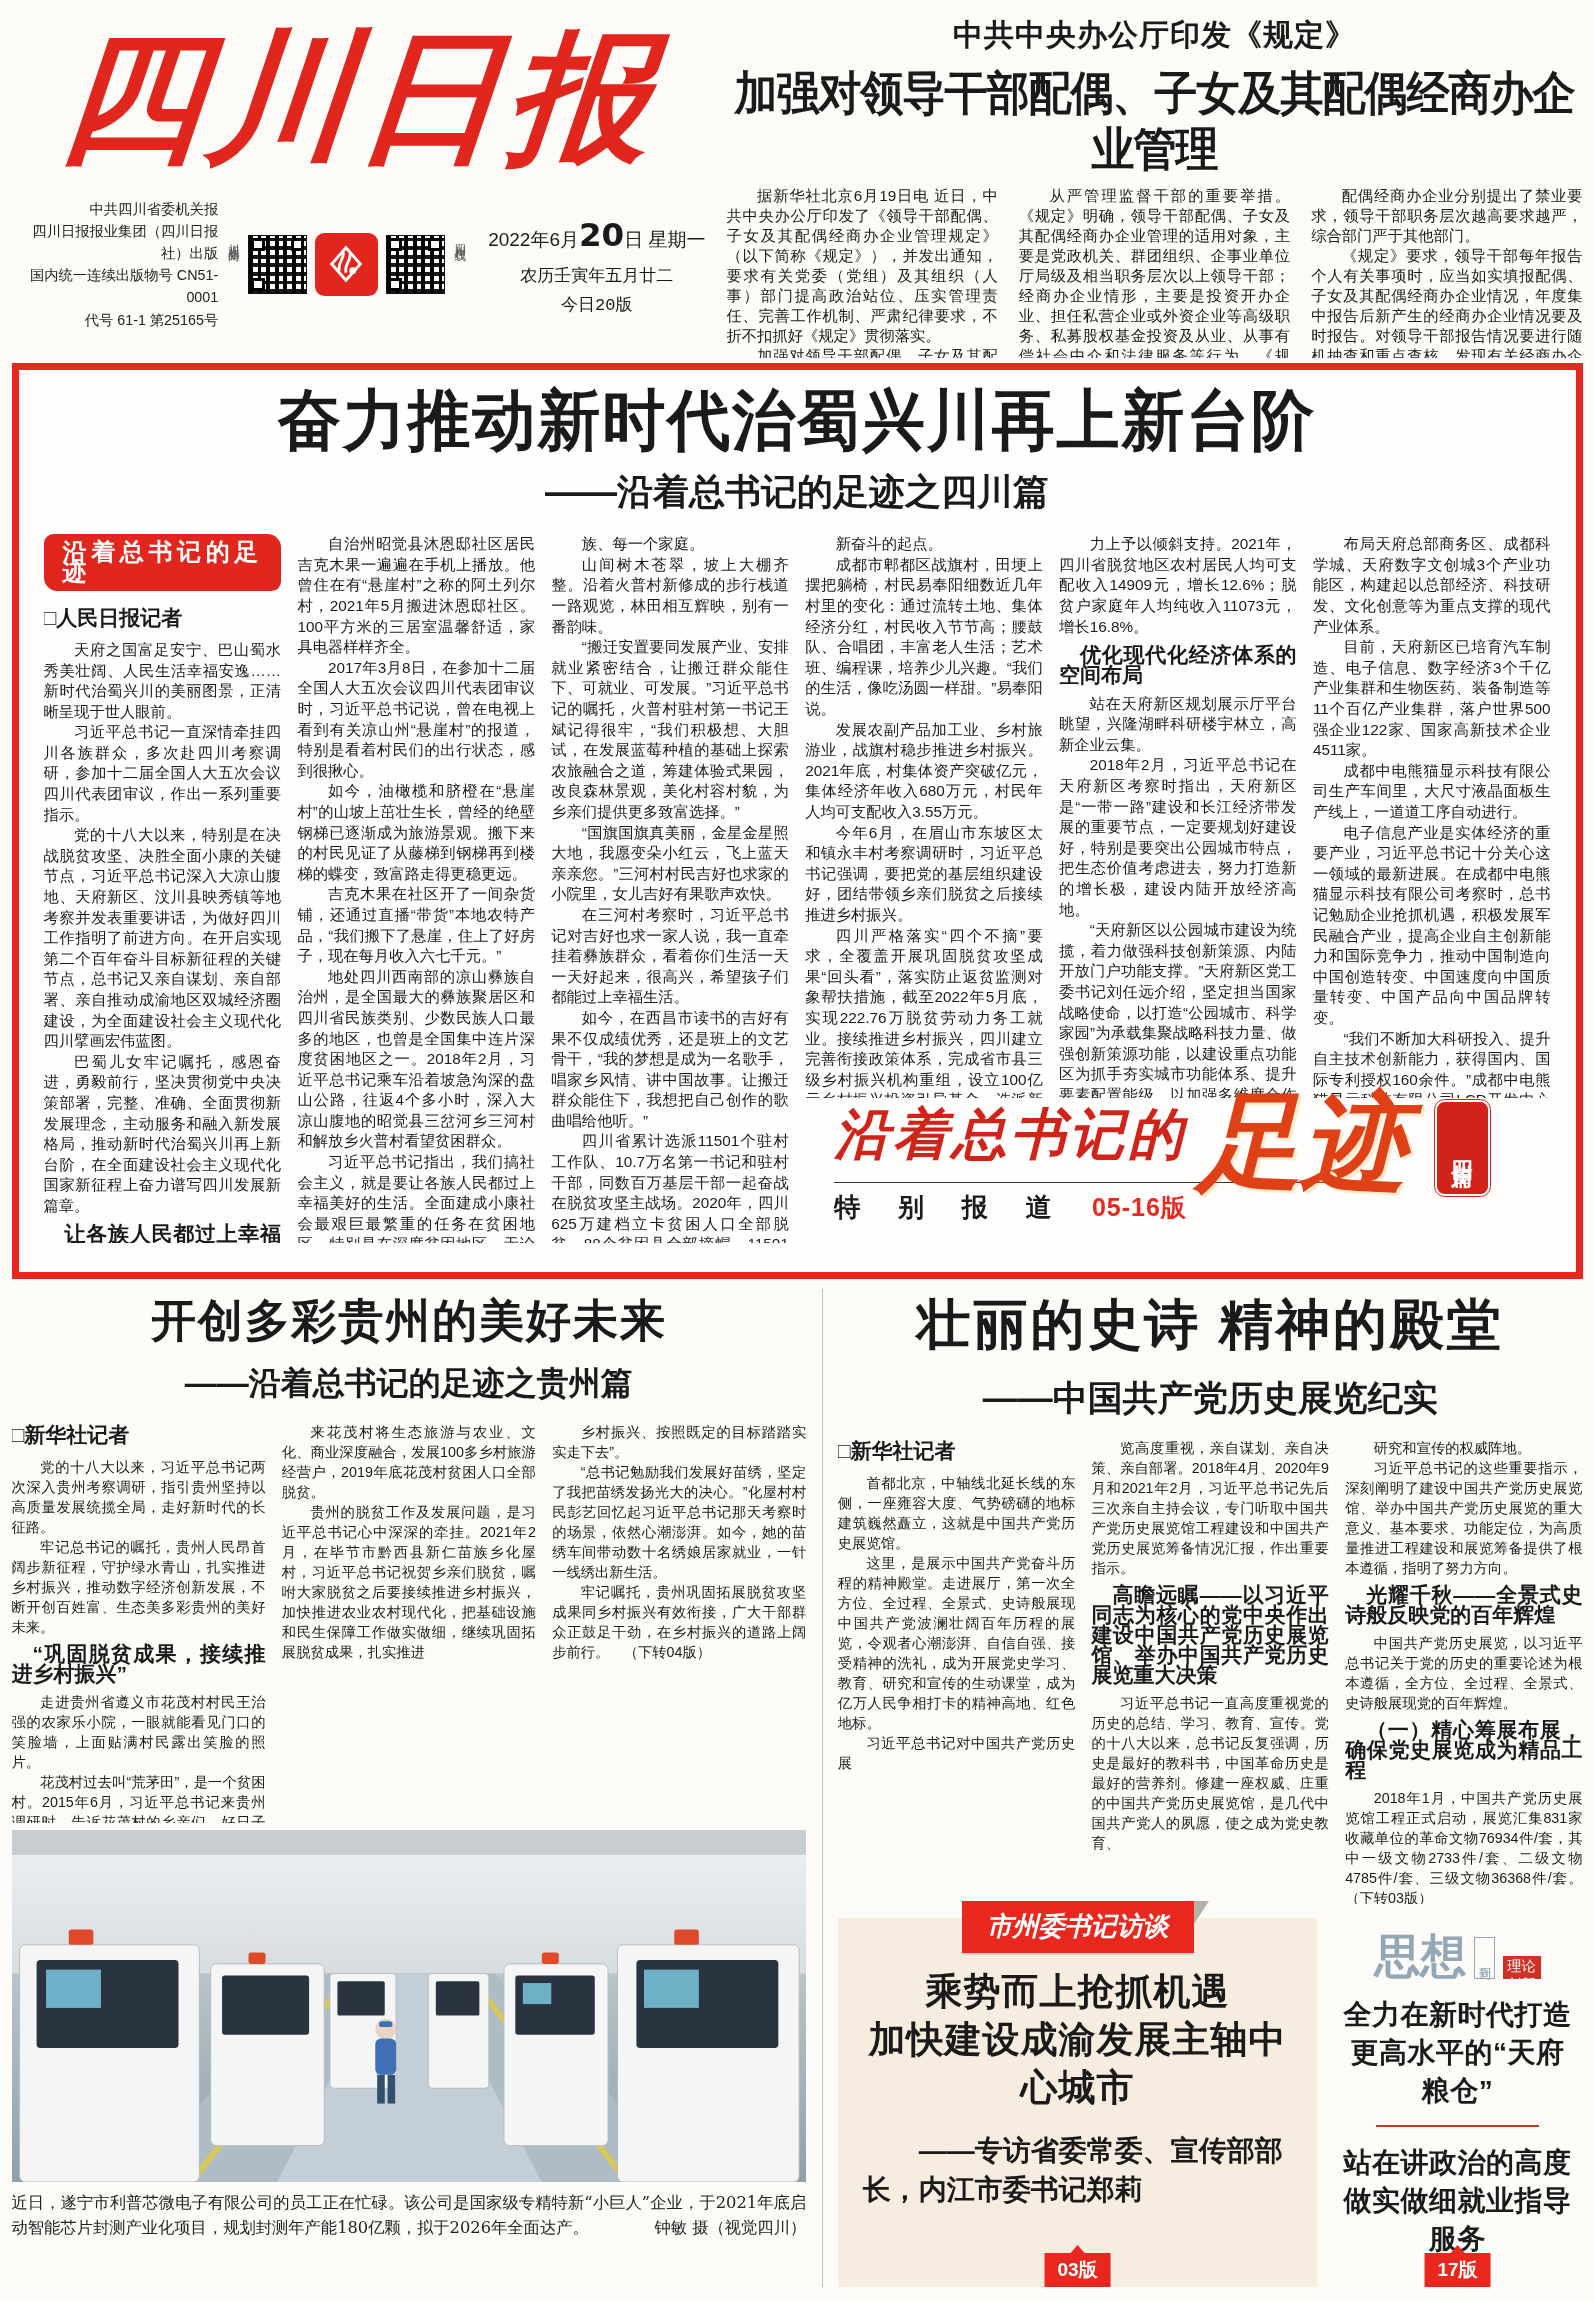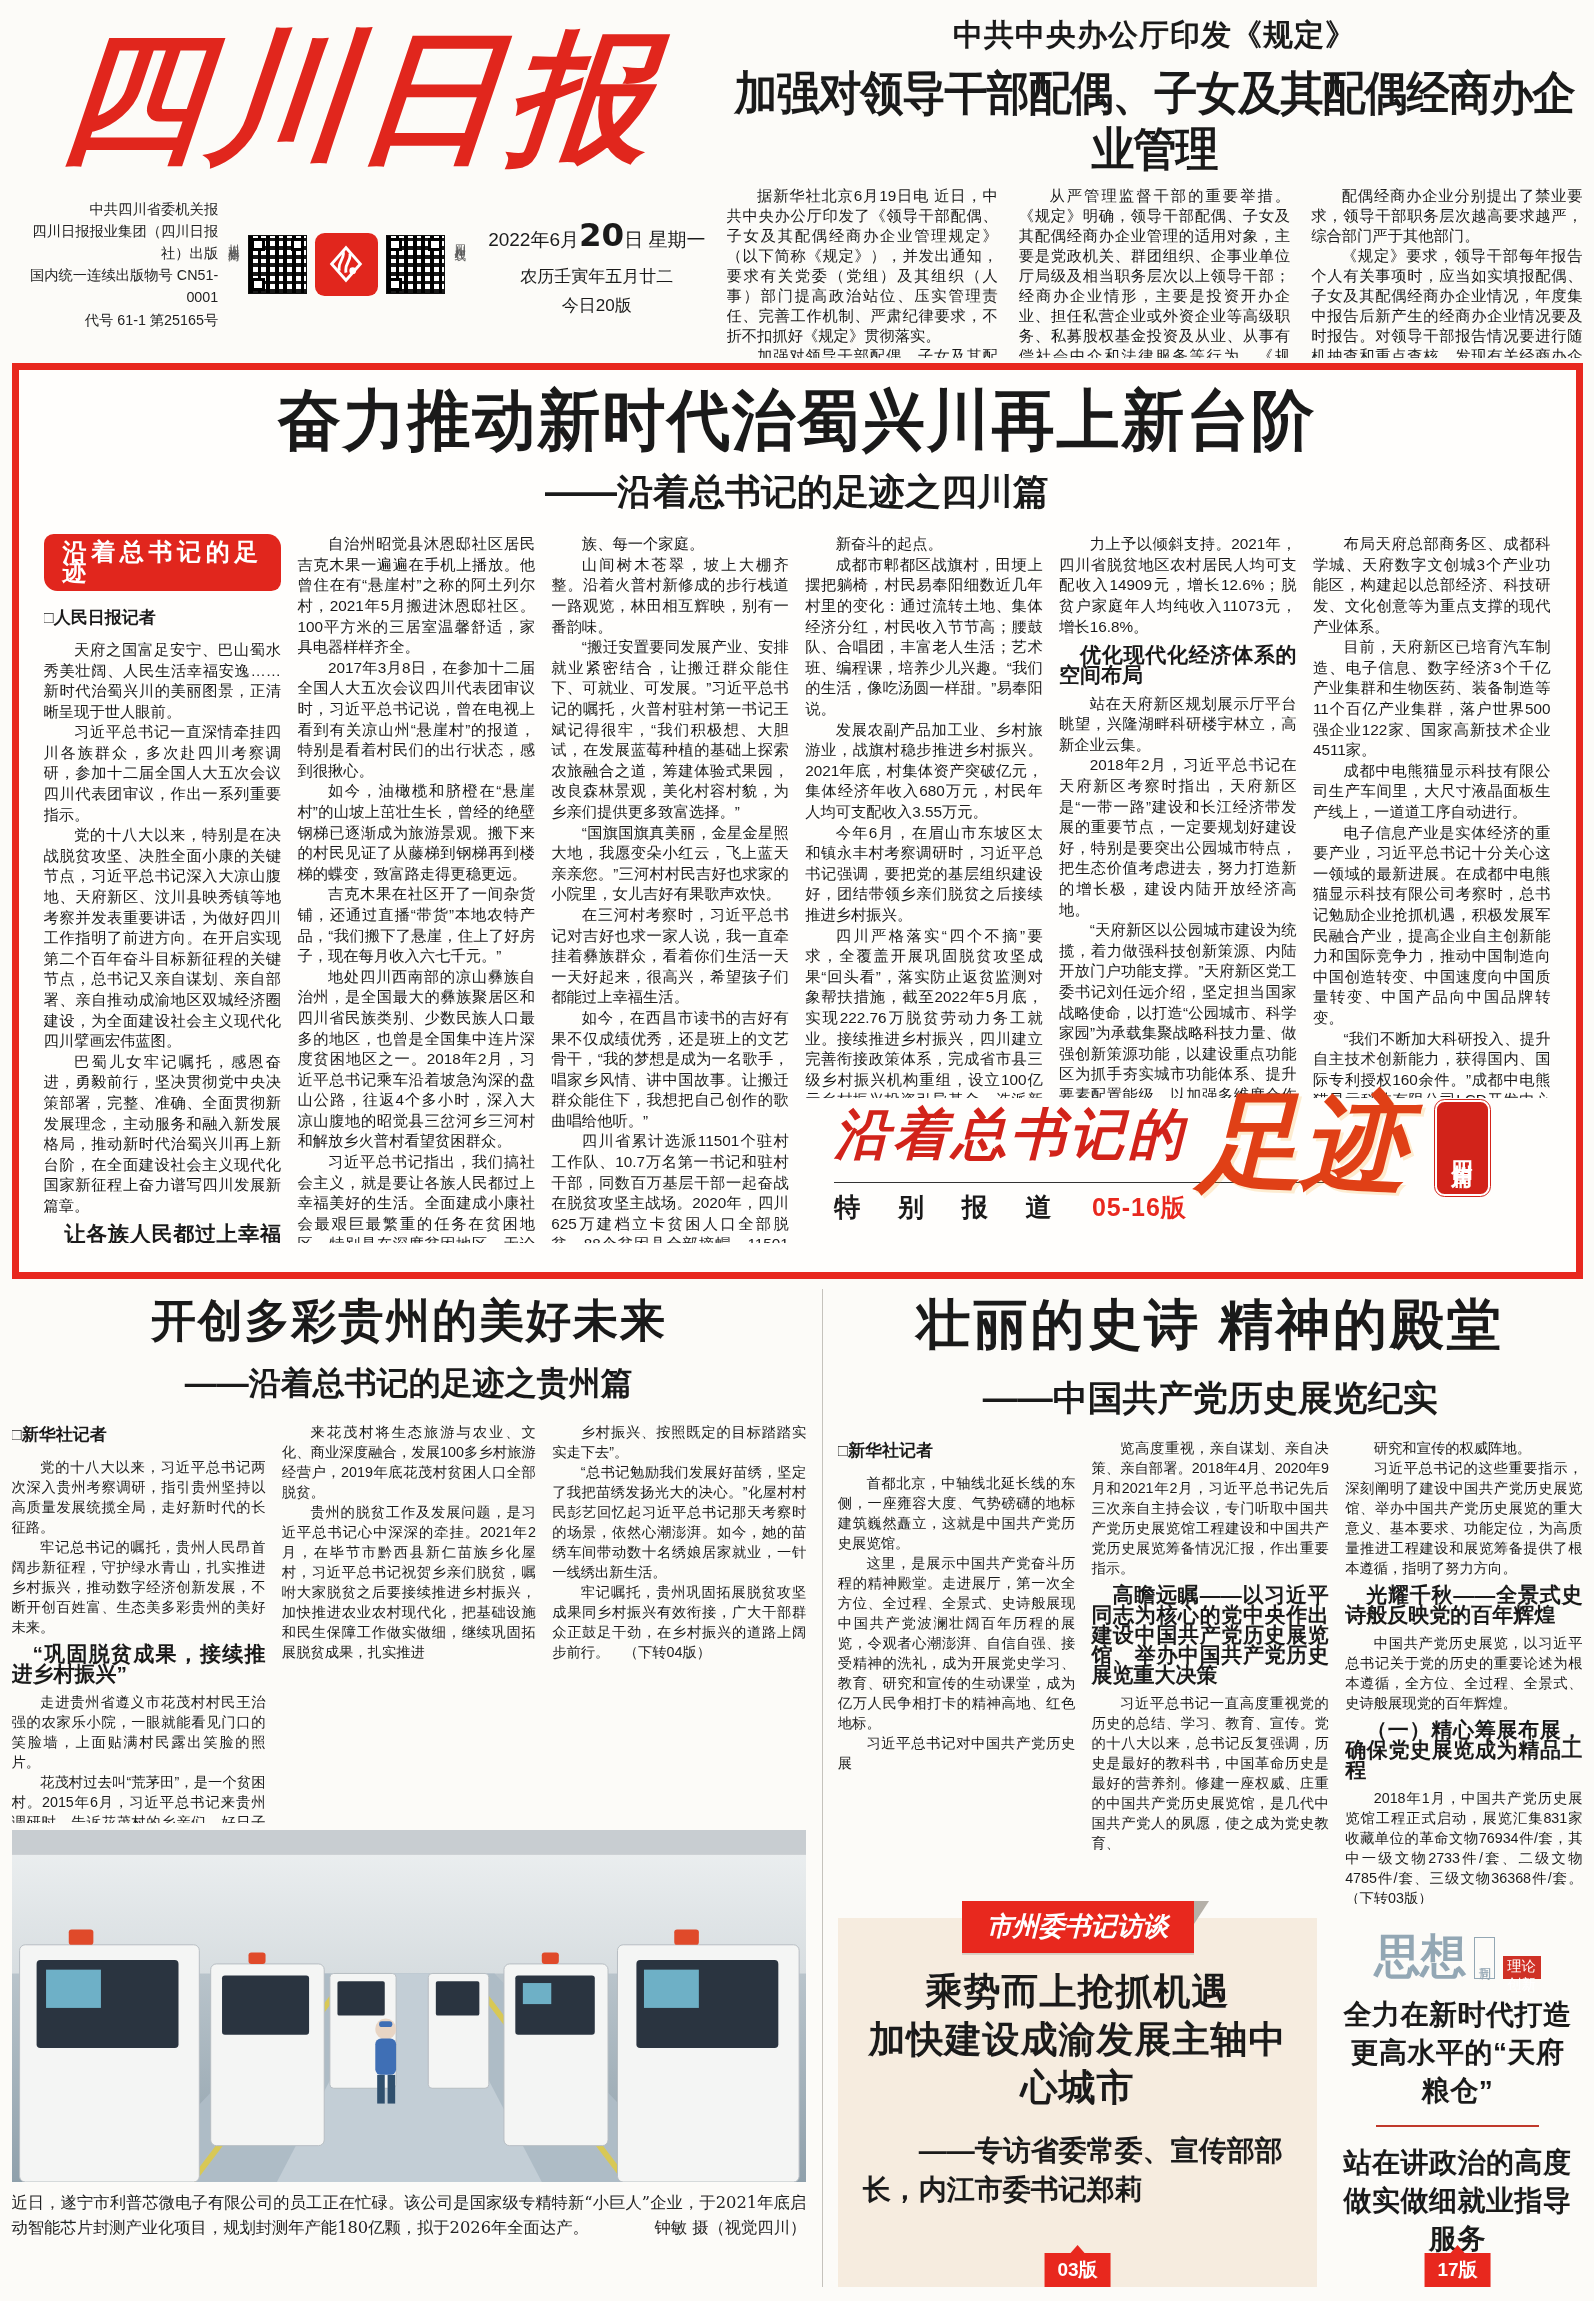--- a/index.html
+++ b/index.html
@@ -38,21 +38,21 @@
   .qr i { position:absolute; width:13.4px; height:13.4px; background:#fff; border:3.8px solid #000; }
   .qr i:nth-child(1){ left:1.9px; top:1.9px; }
   .qr i:nth-child(2){ right:1.9px; top:1.9px; }
   .qr i:nth-child(3){ left:1.9px; bottom:1.9px; }
   .brandlogo {
     width:63px; height:63px; background:#e1261d; border-radius:9.6px;
     display:flex; align-items:center; justify-content:center; flex:0 0 auto;
   }
   .datebox { margin-left:13.4px; text-align:center; font-size:19px; line-height:1.7; white-space:nowrap; }
   .datebox .day { font-size:32.5px; font-weight:900; font-family:"DejaVu Sans",sans-serif; }
-  .datebox div:nth-child(2), .datebox div:nth-child(3){ font-size:17px; }
+  .datebox div:nth-child(2), .datebox div:nth-child(3){ font-size:17px;font-family:Liberation Mono, monospace; }
   
   .top-article { flex:1; display:flex; flex-direction:column; min-width:0; }
   .kicker { text-align:center; font-size:30px; font-weight:900; margin-top:7.6px; letter-spacing:1px; }
   .top-headline {
     text-align:center; font-size:43px; font-weight:900; line-height:1.2;
     margin:9.6px 0 17px; letter-spacing:-1px; transform:scaleY(1.08); transform-origin:top;
   }
   .top-cols { display:flex; gap:21px; flex:1; overflow:hidden; }
   .tcol { flex:1; font-size:15.3px; line-height:20px; text-align:justify; overflow:hidden; }
   .para { text-indent:2em; }
@@ -70,21 +70,21 @@
     display:grid; grid-template-columns:repeat(6,1fr); grid-template-rows:1fr 145px;
     column-gap:16.3px; height:709px;
   }
   .mcol { overflow:hidden; font-size:15.3px; line-height:20.6px; text-align:justify; }
   .mcol.tall { grid-row:1/3; }
   .badge {
     display:inline-block; background:#e1261d; color:#fff;
     font-size:24px; font-weight:700; padding:7.6px 19px; border-radius:9.6px 13.4px 9.6px 13.4px;
     margin-bottom:13.4px; letter-spacing:3.8px;
   }
-  .byline { font-weight:700; font-size:17px; margin:3.8px 0 11.5px; text-align:left; }
+  .byline { font-weight:700; font-size:21px; margin:3.8px 0 11.5px; text-align:left; }
   .subhead { font-weight:900; font-size:21px; margin:7.6px 0; text-indent:1em; }
   
   .fp-banner { grid-column:4/7; grid-row:2; position:relative; padding-left:29px; }
   .fp-script {
     font-family:"DejaVu Serif",serif; font-style:italic; font-weight:900;
     font-size:55px; color:#d2231a; letter-spacing:3.8px; display:inline-block;
   }
   .fp-big {
     position:absolute; right:143px; top:-25px;
     font-family:"DejaVu Serif",serif; font-style:italic; font-weight:900;

